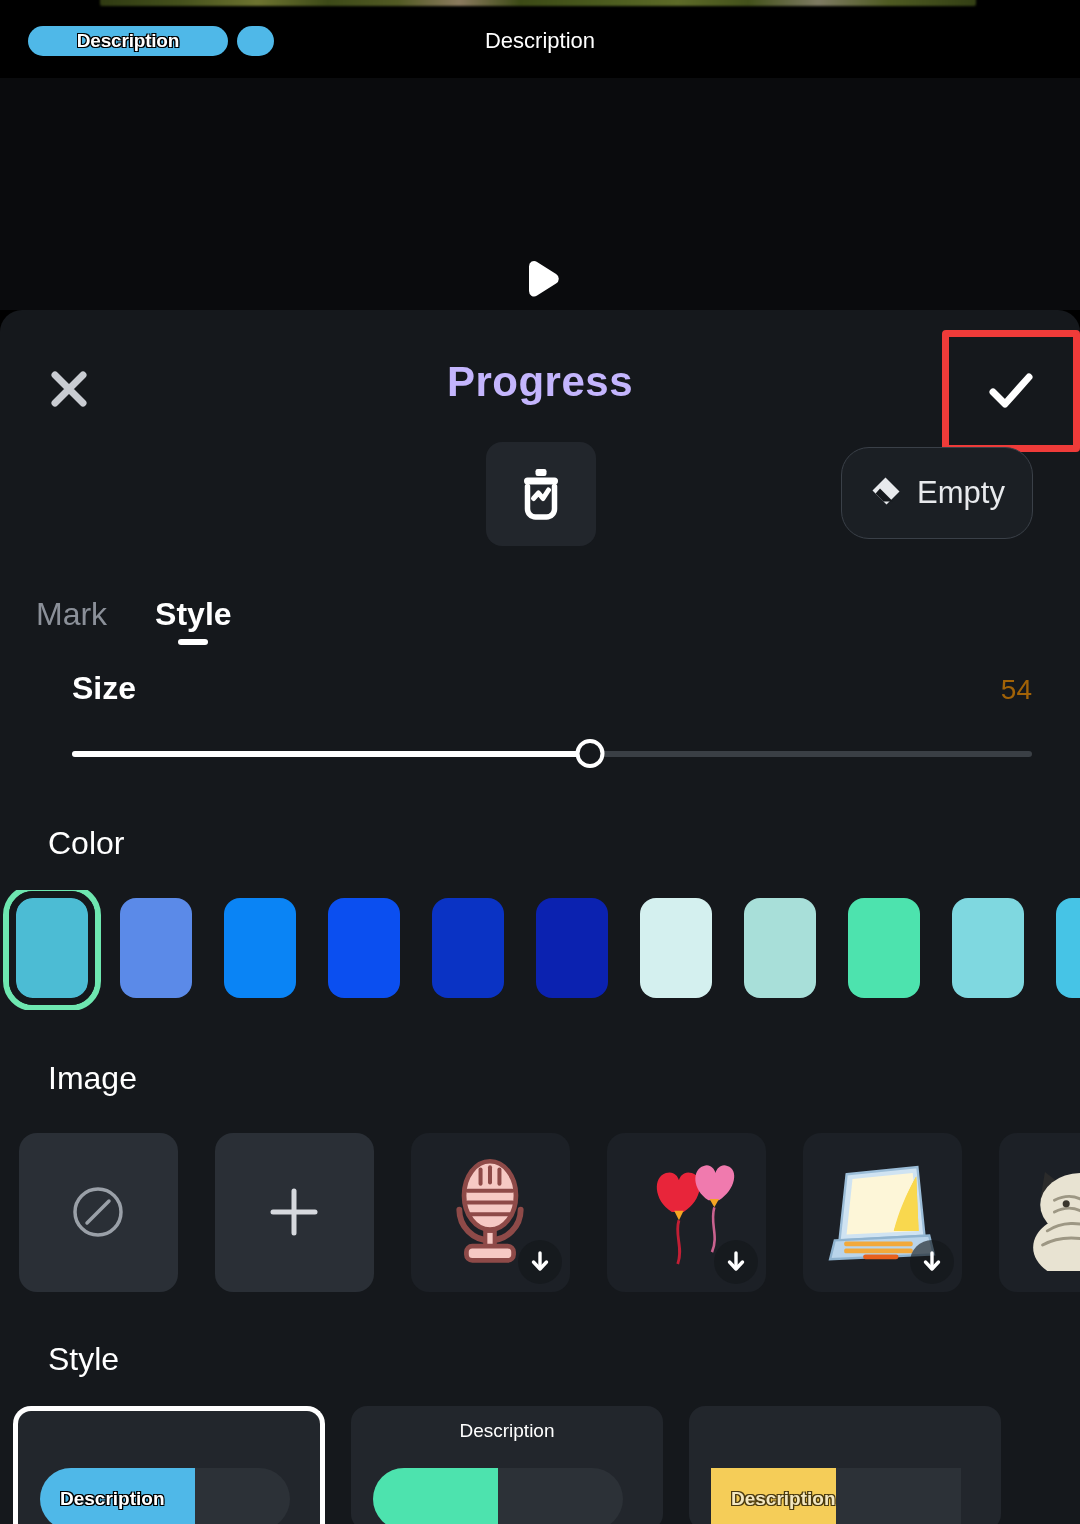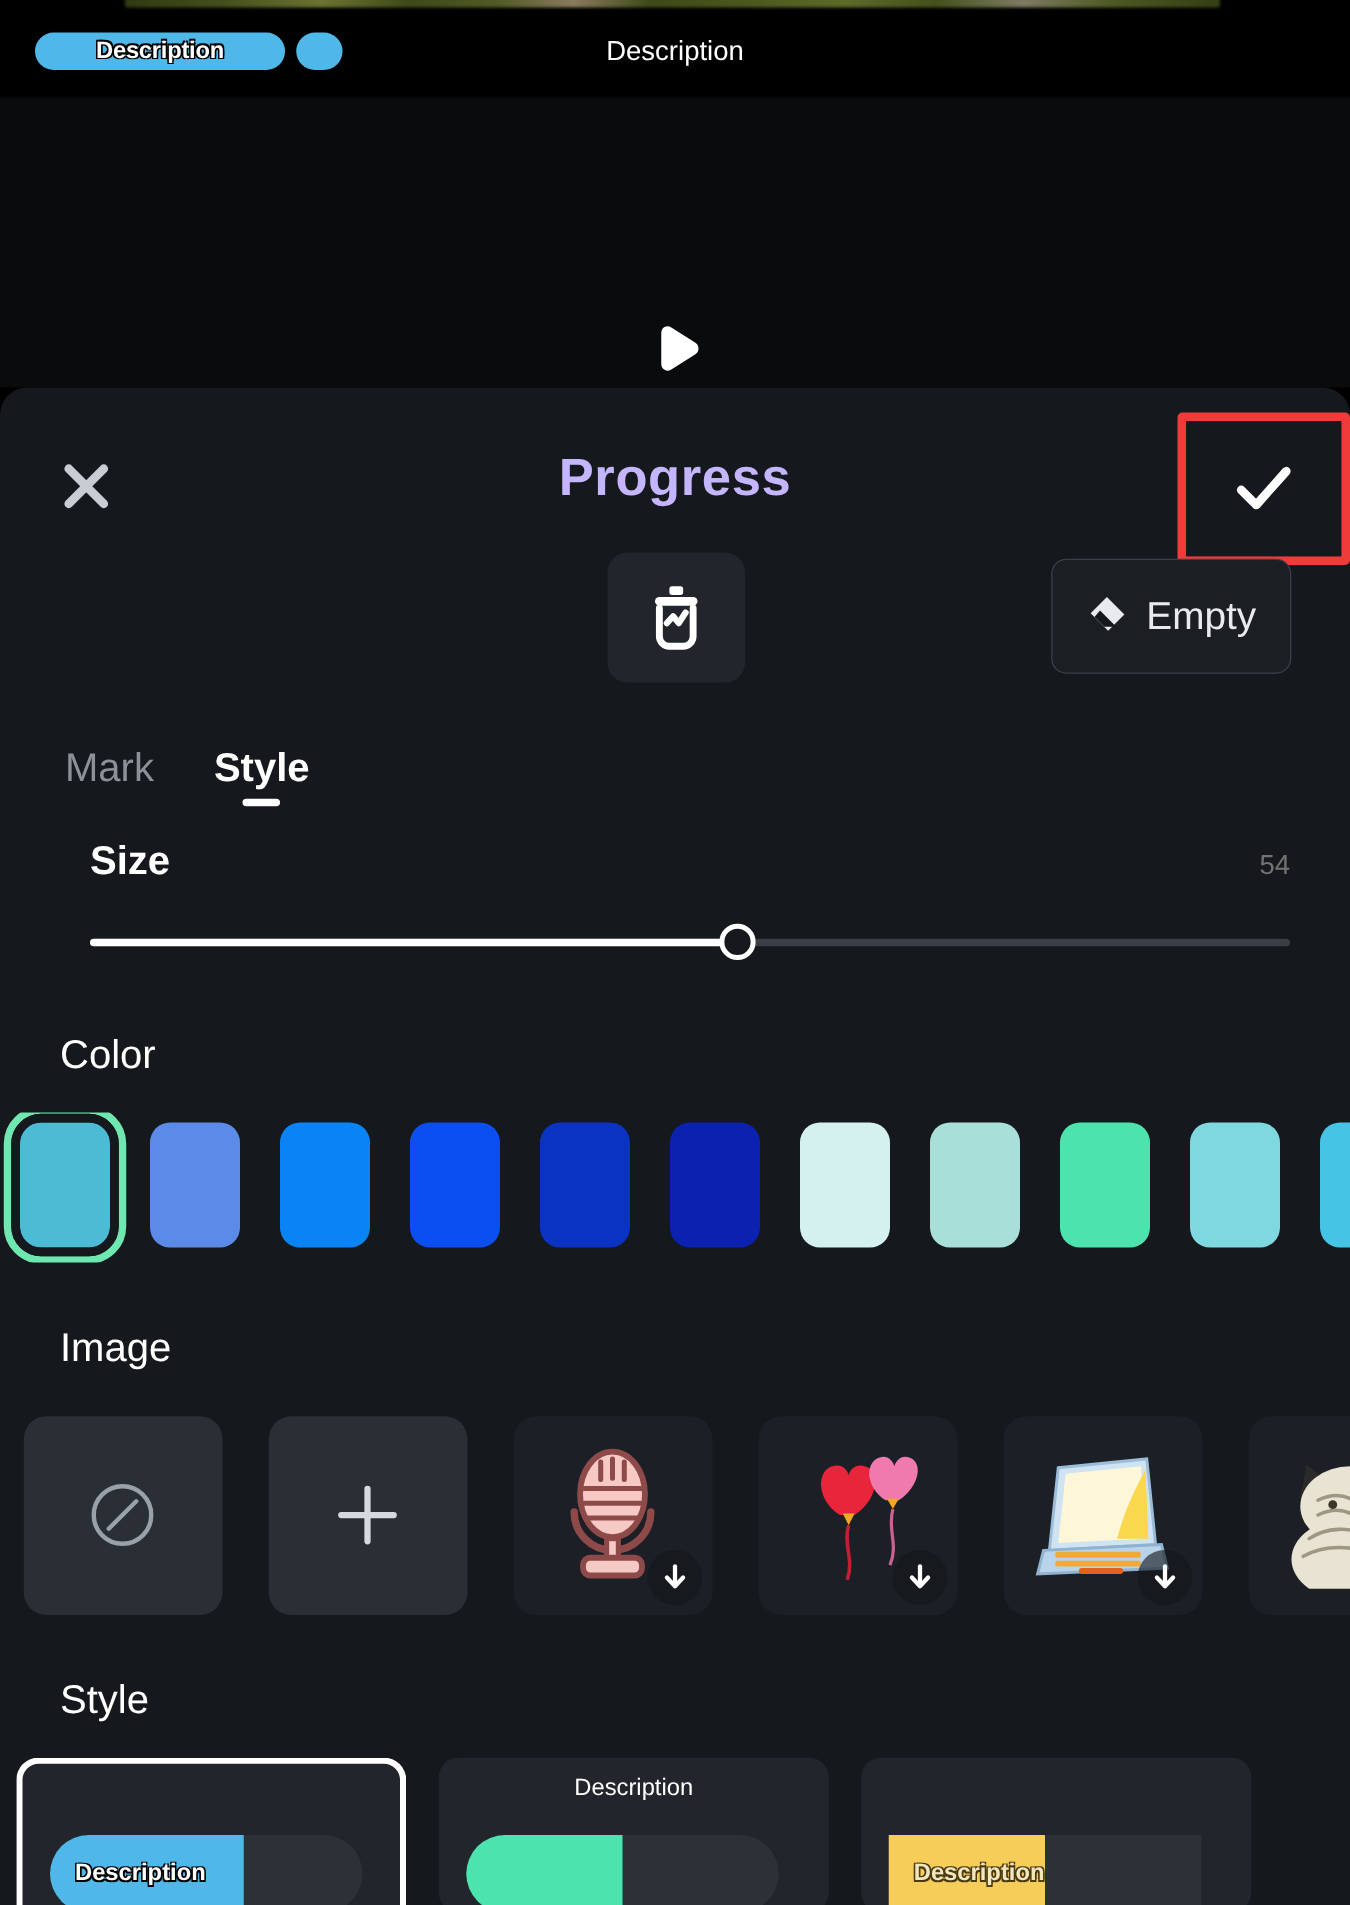--- a/index.html
+++ b/index.html
@@ -177,38 +177,38 @@
     border-radius: 16px;
     display: flex;
     align-items: center;
     justify-content: center;
   }
   .empty-btn {
     position: absolute;
     left: 841px; top: 5px;
     width: 192px; height: 92px;
     border: 1.5px solid #3a4048;
-    border-radius: 12px;
+    border-radius: 28px;
     display: flex;
     align-items: center;
     justify-content: center;
     gap: 14px;
     background: #1b1f24;
   }
   .empty-label {
     font-size: 31px;
     color: #e8eaed;
   }
 
   
   .tabs {
     position: relative;
     margin-top: 36px;
     height: 60px;
-    padding-left: 48px;
+    padding-left: 32px;
     display: flex;
     align-items: flex-start;
     gap: 40px;
   }
   .tab {
     position: relative;
     font-size: 32px;
     padding: 0 4px 12px 4px;
   }
   .tab.inactive { color: #8b9099; }
@@ -235,22 +235,22 @@
     display: flex;
     align-items: baseline;
     justify-content: space-between;
   }
   .size-label {
     font-size: 32px;
     font-weight: bold;
     color: #ffffff;
   }
   .size-value {
-    font-size: 22px;
-    color: #737373;
+    font-size: 28px;
+    color: #a16207;
   }
   .slider {
     position: relative;
     margin-top: 32px;
     height: 30px;
   }
   .slider-track {
     position: absolute;
     top: 12px; left: 0;
     width: 100%;

